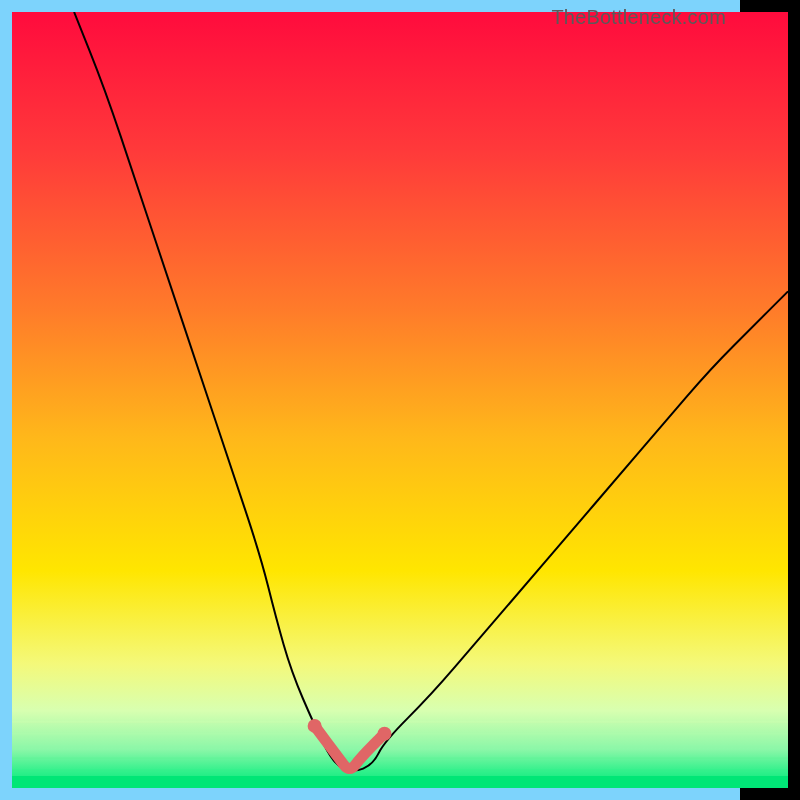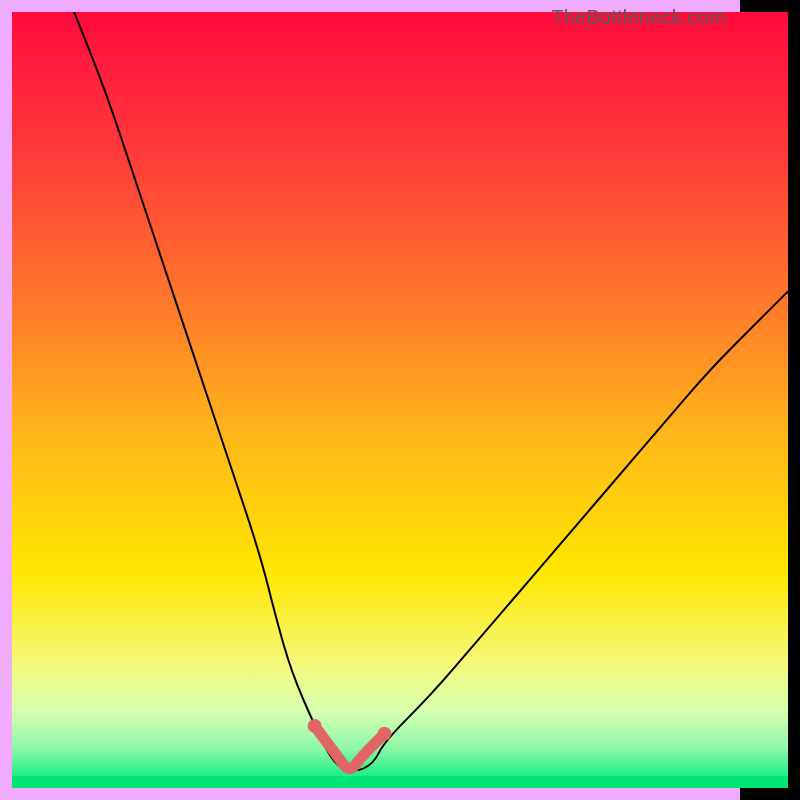--- a/index.html
+++ b/index.html
@@ -8,21 +8,21 @@
     width: 800px;
     height: 800px;
     overflow: hidden;
     background: #000;
     font-family: Arial, Helvetica, sans-serif;
   }
   .chart-frame {
     position: relative;
     width: 740px;
     height: 800px;
-    background: #f0abfc;
+    background: #7dd3fc;
   }
   .plot-area {
     position: absolute;
     left: 12px;
     top: 12px;
     width: 776px;
     height: 776px;
   }
   .plot-area svg {
     display: block;

